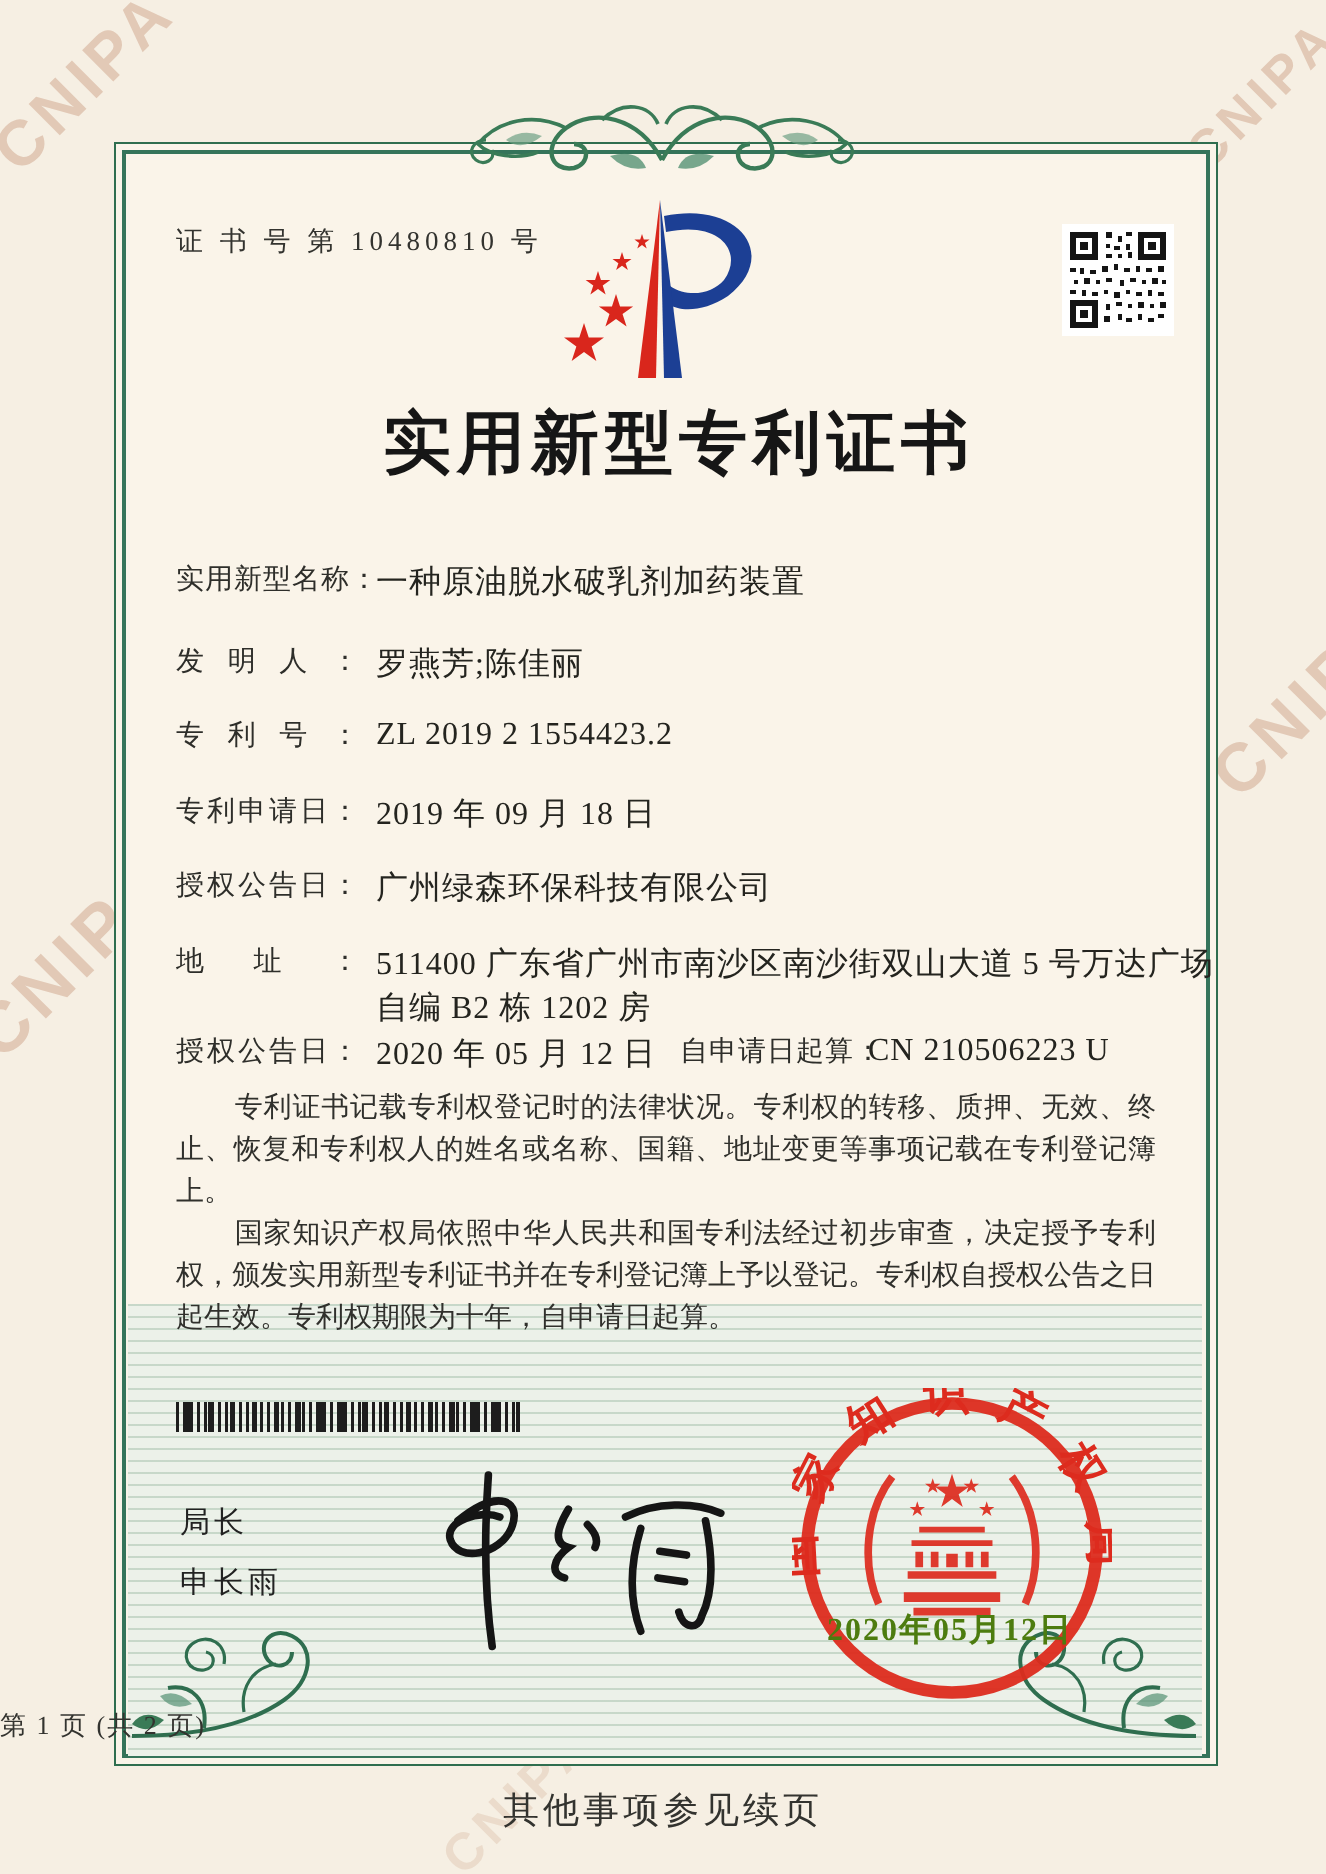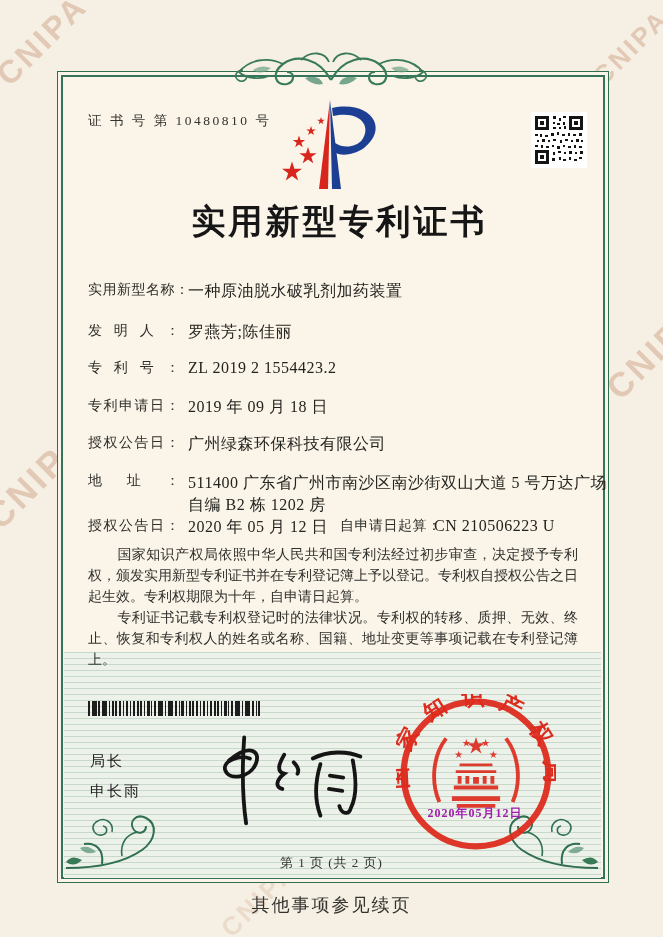--- a/index.html
+++ b/index.html
@@ -37,23 +37,23 @@
   .barcode{position:absolute;left:88px;top:701px;width:172px;height:15px;z-index:6;
     background:
       repeating-linear-gradient(90deg,#1d1d1d 0 1.5px,rgba(0,0,0,0) 1.5px 3.5px),
       repeating-linear-gradient(90deg,rgba(0,0,0,0) 0 5px,#1d1d1d 5px 7.5px,rgba(0,0,0,0) 7.5px 11px);}
   .director-title{position:absolute;left:90px;top:752px;font-size:15px;letter-spacing:2px;z-index:6;
       font-family:"Liberation Sans","DejaVu Sans",sans-serif;color:#222;}
   .director-name{position:absolute;left:90px;top:782px;font-size:15px;letter-spacing:2px;z-index:6;
       font-family:"Liberation Sans","DejaVu Sans",sans-serif;color:#222;}
   .signature{position:absolute;left:198px;top:728px;z-index:6;}
   .seal{position:absolute;left:396px;top:694px;z-index:7;}
-  .sealdate{position:absolute;left:394px;top:805px;width:162px;text-align:center;font-size:12px;
-      font-weight:700;letter-spacing:1px;color:#a21caf;z-index:8;}
-  .pageinfo{position:absolute;left:0;right:0;top:854px;text-align:center;font-size:13px;
+  .sealdate{position:absolute;left:394px;top:805px;width:162px;text-align:center;font-size:16px;
+      font-weight:700;letter-spacing:1px;color:#4d7c0f;z-index:8;}
+  .pageinfo{position:absolute;left:0;right:0;top:854px;font-size:13px;
       letter-spacing:1px;color:#33332f;z-index:6;}
   .note{position:absolute;left:0;right:0;top:893px;text-align:center;font-size:18px;
       letter-spacing:2px;color:#33332f;z-index:6;}
 </style>
 </head>
 <body>
 
 <svg width="0" height="0" style="position:absolute" aria-hidden="true">
   <defs>
     <path id="st5" d="M0,-10 L2.25,-3.09 L9.51,-3.09 L3.63,1.18 L5.88,8.09 L0,3.82 L-5.88,8.09 L-3.63,1.18 L-9.51,-3.09 L-2.25,-3.09 Z"></path>
@@ -157,22 +157,22 @@
   </div>
   <div class="row" style="top:472px;">
     <span class="flabel">地址：</span><span class="fvalue prewrap">511400 广东省广州市南沙区南沙街双山大道 5 号万达广场
 自编 B2 栋 1202 房</span>
   </div>
   <div class="row" style="top:517px;">
     <span class="flabel">授权公告日：</span><span class="fvalue" style="width:152px;">2020 年 05 月 12 日</span><span class="flabel" style="width:86px;">自申请日起算：</span><span class="fvalue">CN 210506223 U</span>
   </div>
 
   <div class="legal">
+    <p>专利证书记载专利权登记时的法律状况。专利权的转移、质押、无效、终止、恢复和专利权人的姓名或名称、国籍、地址变更等事项记载在专利登记簿上。</p>
     <p>国家知识产权局依照中华人民共和国专利法经过初步审查，决定授予专利权，颁发实用新型专利证书并在专利登记簿上予以登记。专利权自授权公告之日起生效。专利权期限为十年，自申请日起算。</p>
-    <p>专利证书记载专利权登记时的法律状况。专利权的转移、质押、无效、终止、恢复和专利权人的姓名或名称、国籍、地址变更等事项记载在专利登记簿上。</p>
   </div>
 
   <div class="barcode"></div>
 
   <div class="director-title">局长</div>
   <div class="director-name">申长雨</div>
   <svg class="signature" width="180" height="100" viewBox="0 0 180 105">
     <g stroke="#151515" stroke-width="4" stroke-linecap="round" fill="none">
       <path d="M28,34 C50,16 62,24 56,38 C50,52 28,56 24,44 C21,34 40,28 50,32"></path>
       <path d="M44,10 C42,38 42,72 46,100"></path>

